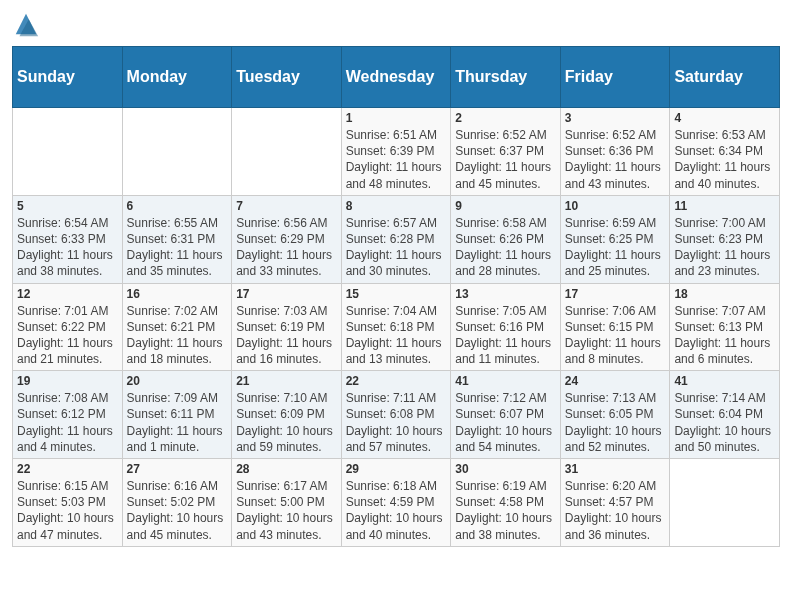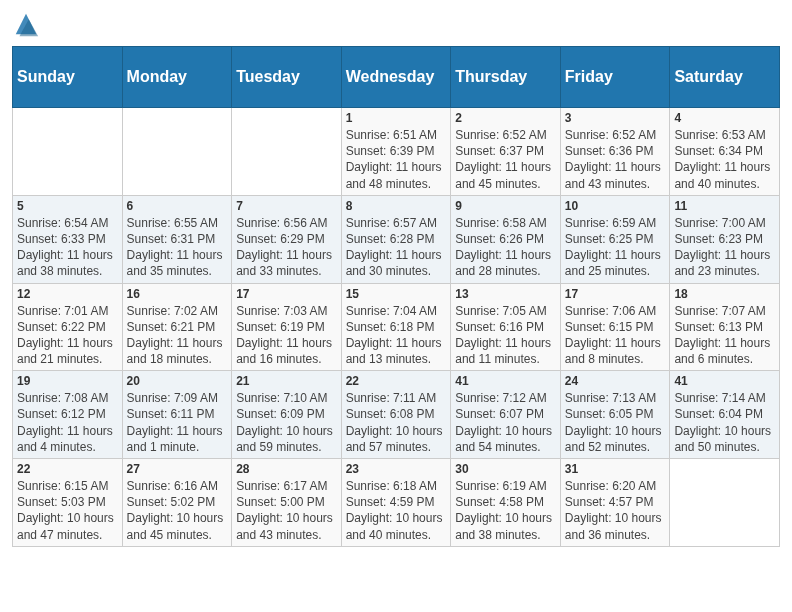--- a/index.html
+++ b/index.html
@@ -253,21 +253,21 @@
           </td>
           <td>
             <span class="day-number">27</span>
             <div class="day-info">Sunrise: 6:16 AM<br>Sunset: 5:02 PM<br>Daylight: 10 hours and 45 minutes.</div>
           </td>
           <td>
             <span class="day-number">28</span>
             <div class="day-info">Sunrise: 6:17 AM<br>Sunset: 5:00 PM<br>Daylight: 10 hours and 43 minutes.</div>
           </td>
           <td>
-            <span class="day-number">23</span>
+            <span class="day-number">29</span>
             <div class="day-info">Sunrise: 6:18 AM<br>Sunset: 4:59 PM<br>Daylight: 10 hours and 40 minutes.</div>
           </td>
           <td>
             <span class="day-number">30</span>
             <div class="day-info">Sunrise: 6:19 AM<br>Sunset: 4:58 PM<br>Daylight: 10 hours and 38 minutes.</div>
           </td>
           <td>
             <span class="day-number">31</span>
             <div class="day-info">Sunrise: 6:20 AM<br>Sunset: 4:57 PM<br>Daylight: 10 hours and 36 minutes.</div>
           </td>

